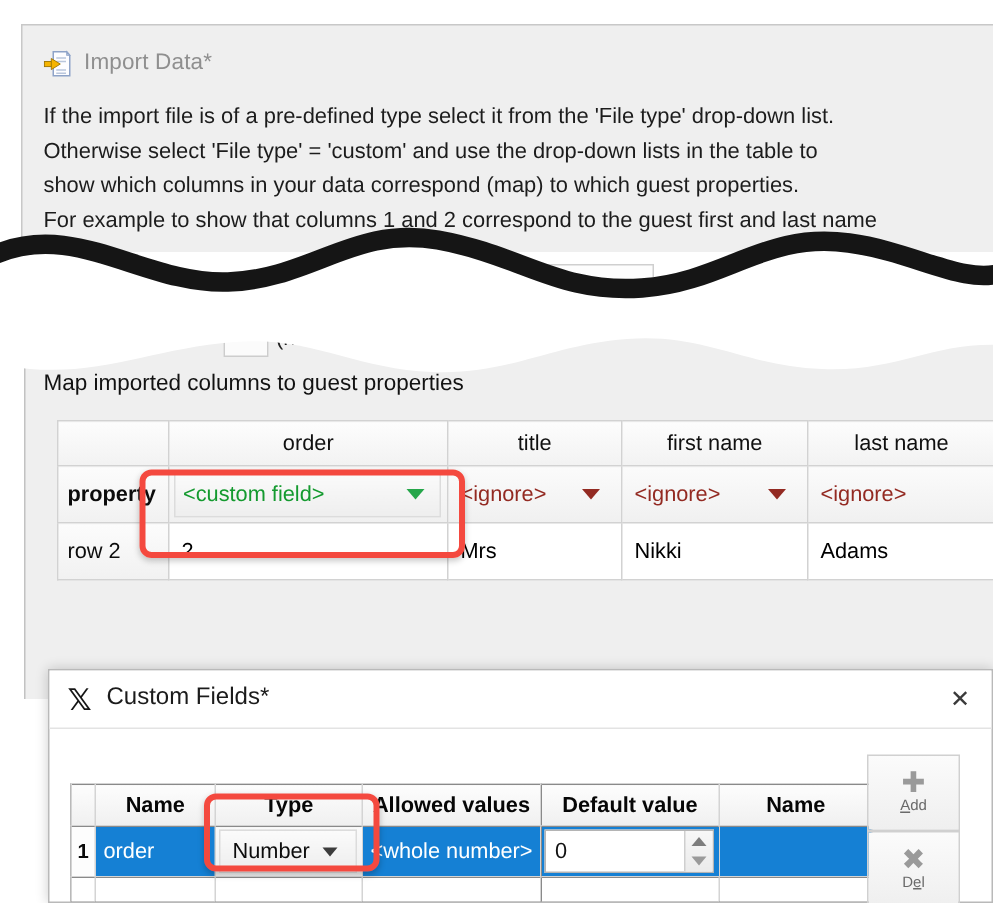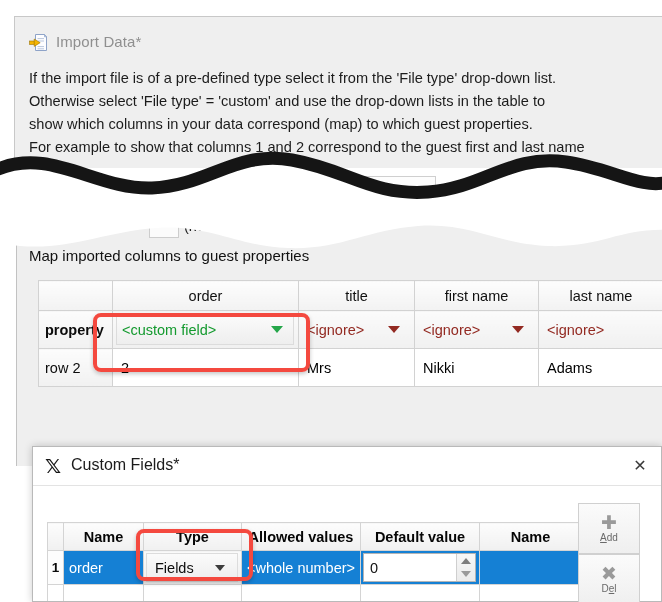--- a/index.html
+++ b/index.html
@@ -446,21 +446,21 @@
         <th>Default value</th>
         <th>Name</th>
       </tr>
     </thead>
     <tbody>
       <tr>
         <td class="numcell">1</td>
         <td class="sel">order</td>
         <td class="typecell">
           <span class="typeinner">
-            <span class="t">Fields</span>
+            <span class="t">Number</span>
             <span class="c"></span>
           </span>
         </td>
         <td class="sel">&lt;whole number&gt;</td>
         <td class="spincell">
           <span class="spinwrap">
             <span class="sv">0</span>
             <span class="spinbtns">
               <span class="sp-up"></span>
               <span class="sp-dn"></span>

